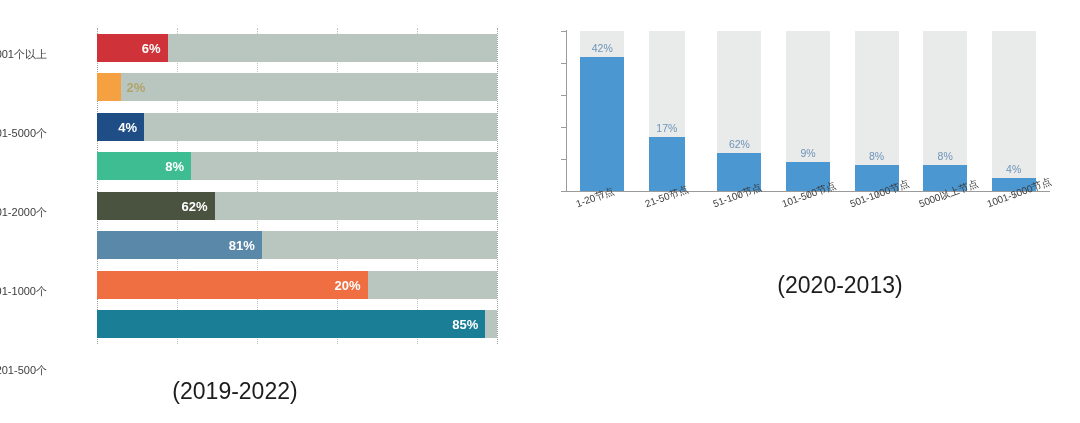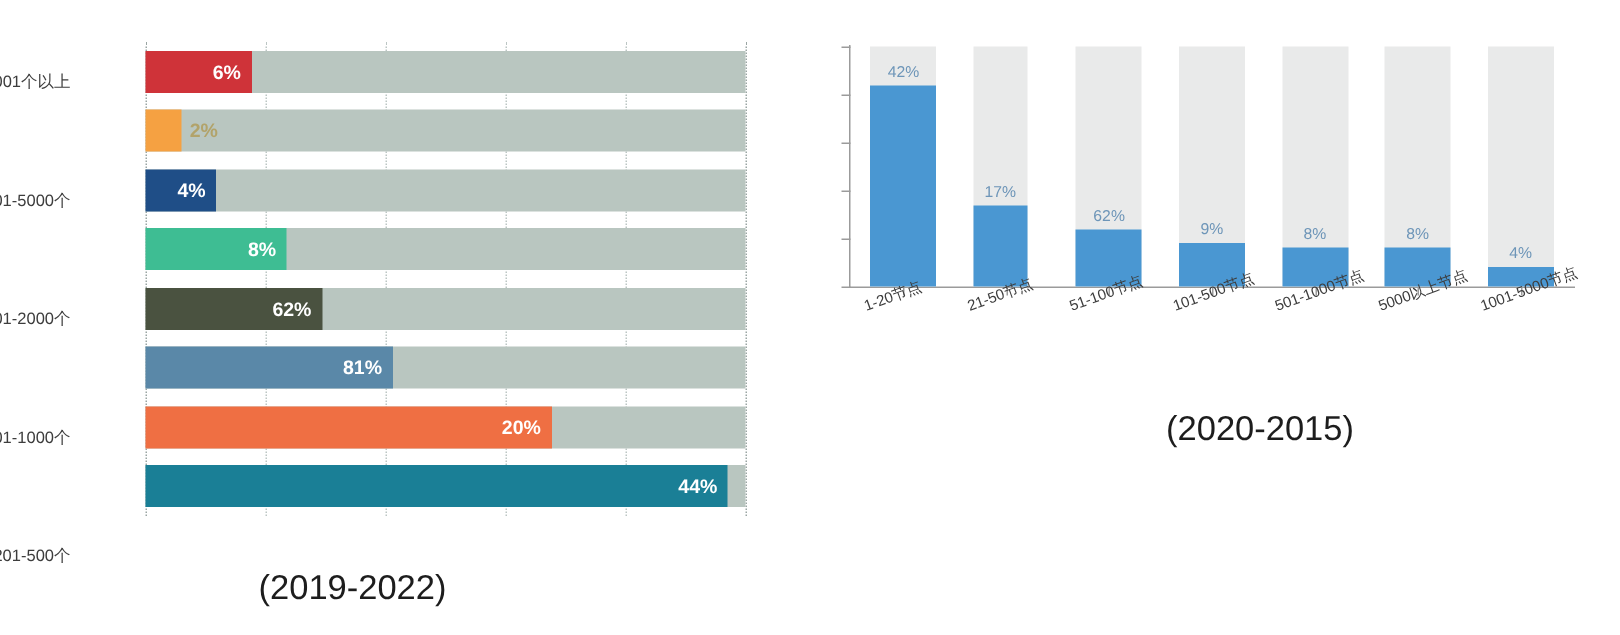--- a/index.html
+++ b/index.html
@@ -251,21 +251,21 @@
         </div>
         <div class="lrow" style="top: 242.75px;">
           <div class="ltrack" style="background: rgb(185, 198, 192);"></div>
           <div class="lbar" style="width: 270.588px; background: rgb(239, 111, 67);">
             <div class="lbar-value">20%</div>
           </div>
         </div>
         <div class="lrow" style="top: 282.25px;">
           <div class="ltrack" style="background: rgb(185, 198, 192);"></div>
           <div class="lbar" style="width: 388.235px; background: rgb(26, 127, 150);">
-            <div class="lbar-value">44%</div>
+            <div class="lbar-value">85%</div>
           </div>
         </div>
       </div>
   </div>
 
   <div id="left-caption">(2019-2022)</div>
 </div>
 
 <div id="right-chart">
 
@@ -329,14 +329,14 @@
   <div id="right-cats-layer">
       <div class="rcat" style="left: 34px;">1-20节点</div>
       <div class="rcat" style="left: 102.571px;">21-50节点</div>
       <div class="rcat" style="left: 171.143px;">51-100节点</div>
       <div class="rcat" style="left: 239.714px;">101-500节点</div>
       <div class="rcat" style="left: 308.286px;">501-1000节点</div>
       <div class="rcat" style="left: 376.857px;">5000以上节点</div>
       <div class="rcat" style="left: 445.429px;">1001-5000节点</div>
     </div>
 
-  <div id="right-caption">(2020-2015)</div>
+  <div id="right-caption">(2020-2013)</div>
 </div>
 
 </body></html>

